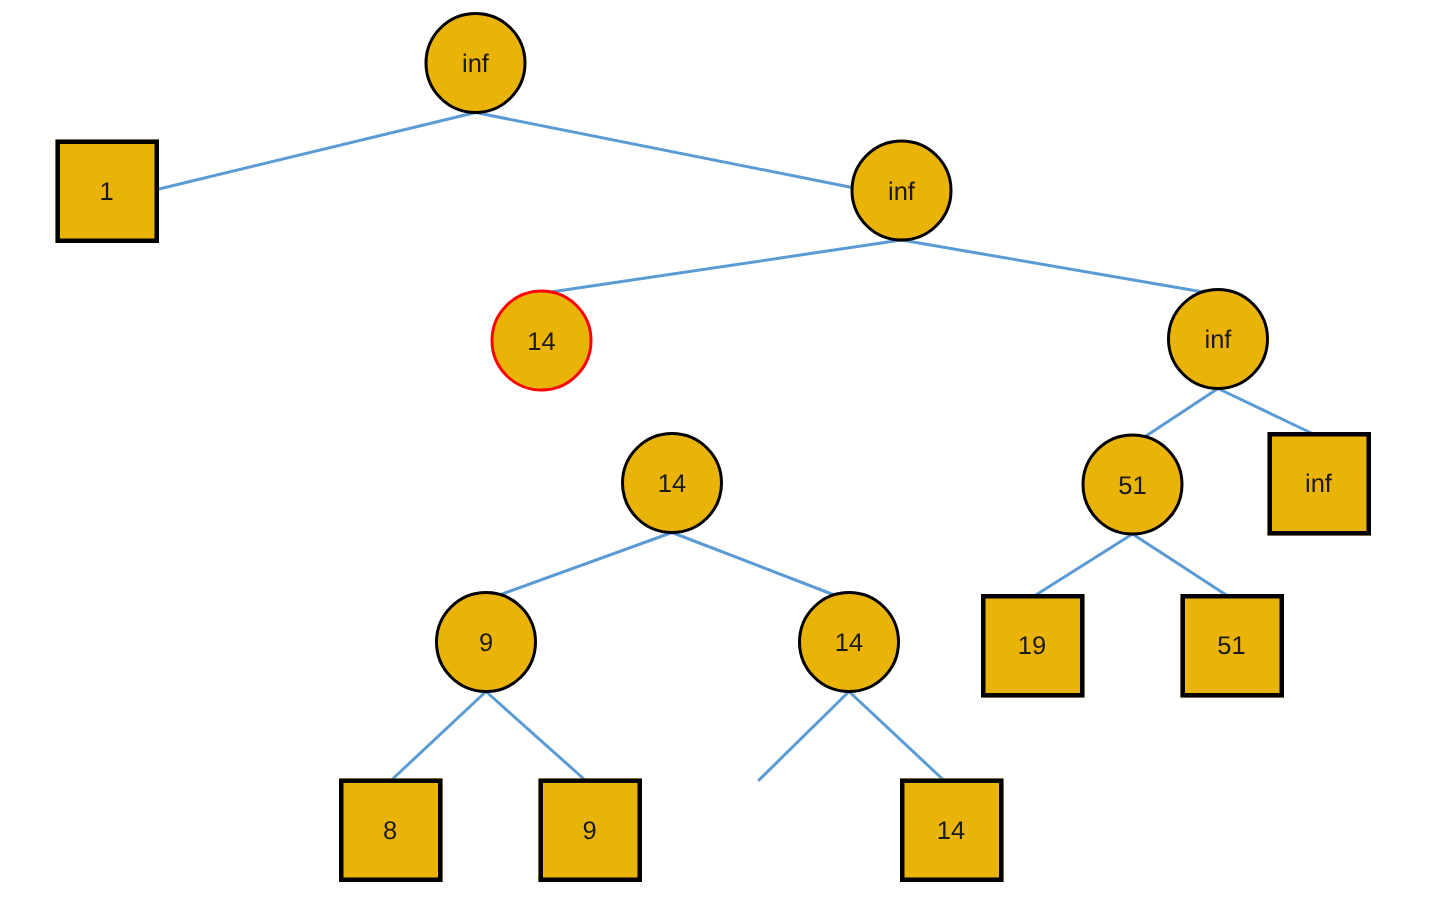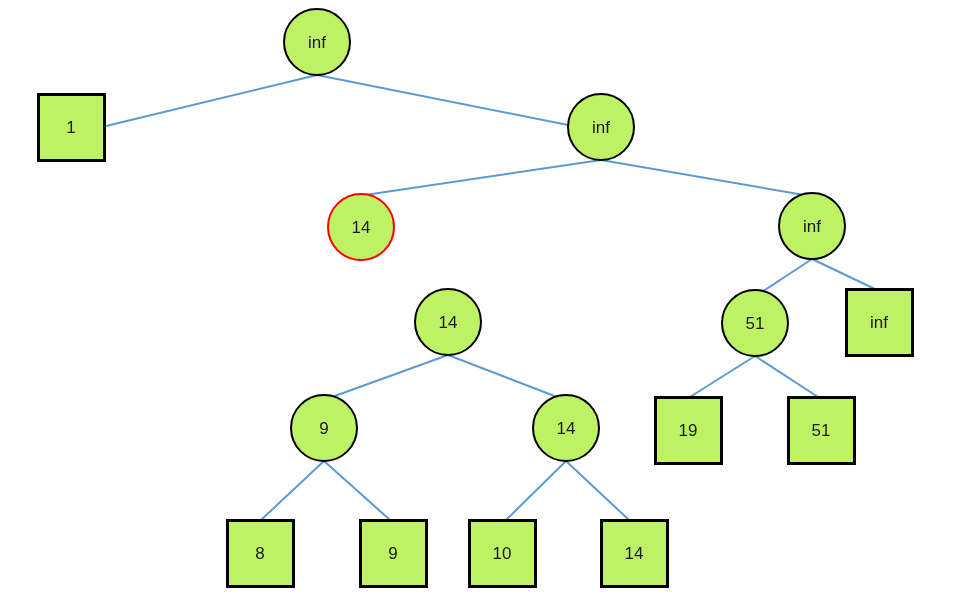--- a/index.html
+++ b/index.html
@@ -20,21 +20,21 @@
     left: 0;
     top: 0;
     width: 962px;
     height: 610px;
   }
   .node {
     position: absolute;
     display: flex;
     align-items: center;
     justify-content: center;
-    background: #bef264;
+    background: #eab308;
     box-sizing: border-box;
     color: #1a1a1a;
     font-size: 17px;
   }
   .node.circle {
     width: 68px;
     height: 68px;
     border: 2px solid #000000;
     border-radius: 50%;
   }
@@ -103,19 +103,16 @@
     </div>
     <div class="node square" style="left: 786.5px; top: 395.5px; border-color: rgb(0, 0, 0); color: rgb(26, 26, 26);">
       <span class="node-label">51</span>
     </div>
     <div class="node square" style="left: 225.5px; top: 518.5px; border-color: rgb(0, 0, 0); color: rgb(26, 26, 26);">
       <span class="node-label">8</span>
     </div>
     <div class="node square" style="left: 358.5px; top: 518.5px; border-color: rgb(0, 0, 0); color: rgb(26, 26, 26);">
       <span class="node-label">9</span>
     </div>
-    <div class="node square" style="left: 467.5px; top: 518.5px; border-color: rgb(0, 0, 0); color: rgb(26, 26, 26);">
-      <span class="node-label">10</span>
-    </div>
     <div class="node square" style="left: 599.5px; top: 518.5px; border-color: rgb(0, 0, 0); color: rgb(26, 26, 26);">
       <span class="node-label">14</span>
     </div>
   </div>
 
 </body></html>

